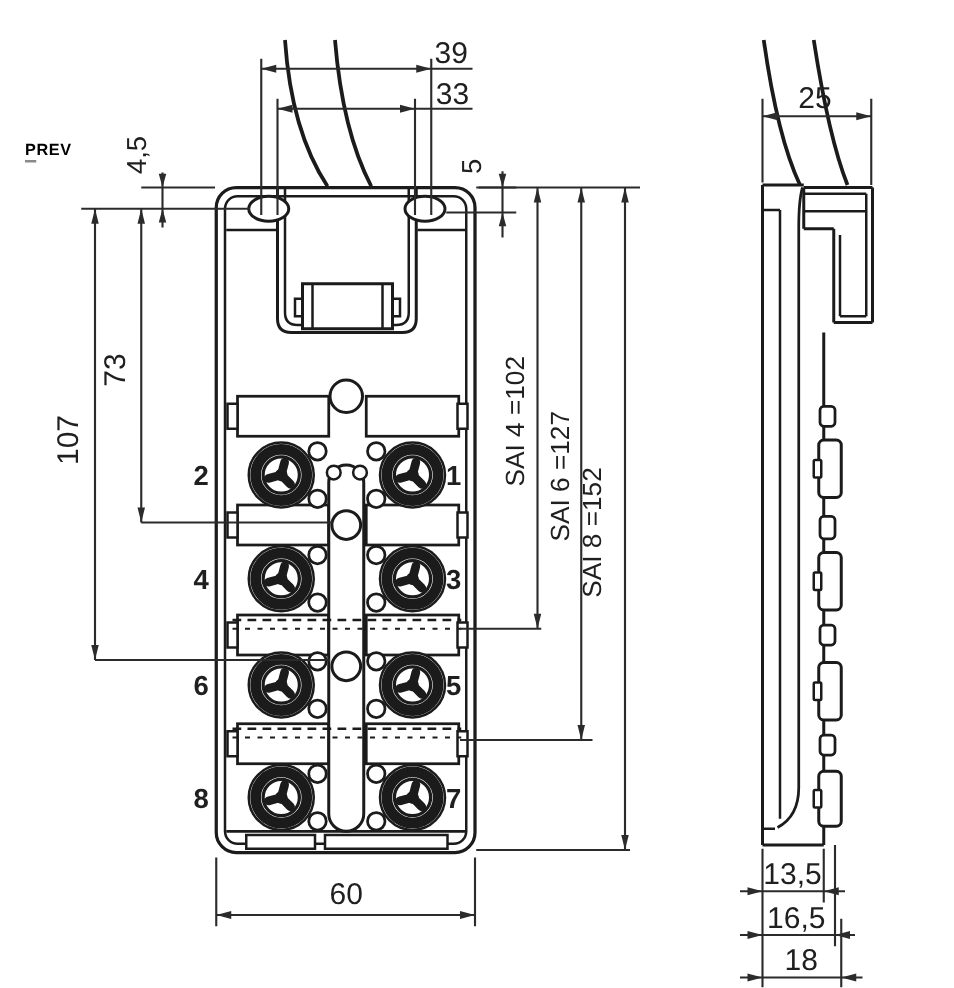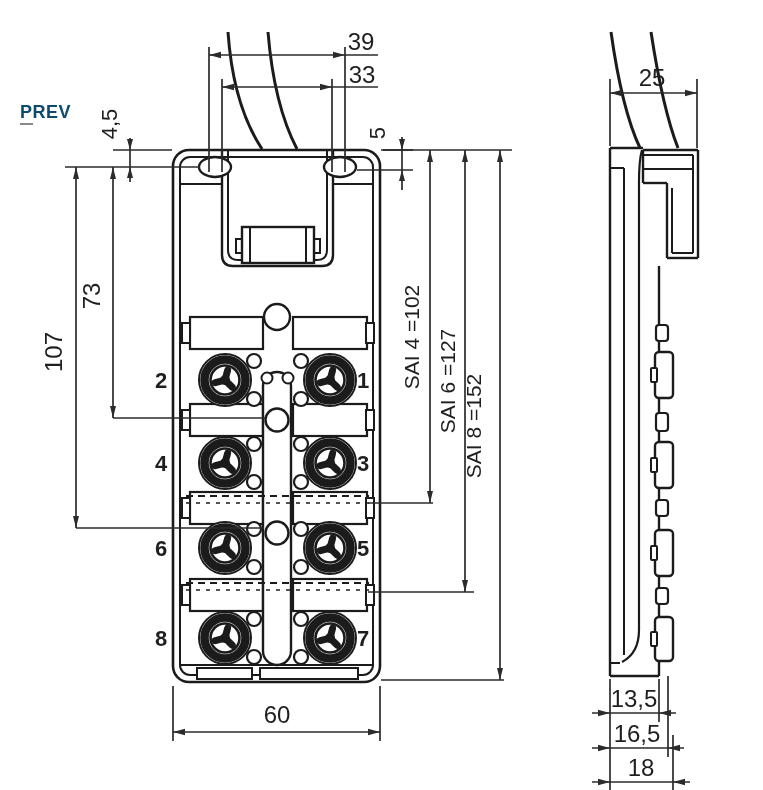--- a/index.html
+++ b/index.html
@@ -1,21 +1,21 @@
 <!DOCTYPE html>
 <html><head>
 <meta charset="utf-8">
 <style>
   html,body{margin:0;padding:0;background:#ffffff;}
   body{width:763px;height:790px;position:relative;font-family:"Liberation Sans",sans-serif;overflow:hidden;}
   .canvas{position:absolute;left:0;top:0;width:763px;height:790px;}
   .prev-link{
-    position:absolute;left:20px;top:102px;
-    font-size:18px;font-weight:bold;letter-spacing:.5px;
-    color:#0c4a6e;cursor:pointer;text-decoration:none;
+    position:absolute;left:20px;top:112px;
+    font-size:13px;font-weight:bold;letter-spacing:.5px;
+    color:#000000;cursor:pointer;text-decoration:none;
   }
   .prev-link .first{border-bottom:2px solid #8a8a8a;padding-bottom:1px;}
   svg text{font-family:"Liberation Sans",sans-serif;fill:#1f1f1f;}
   .dimtxt{font-size:24px;}
   .dimtxt-sm{font-size:22px;}
   .saitxt{font-size:21px;}
   .numtxt{font-size:22px;font-weight:bold;}
 </style>
 </head>
 <body>

